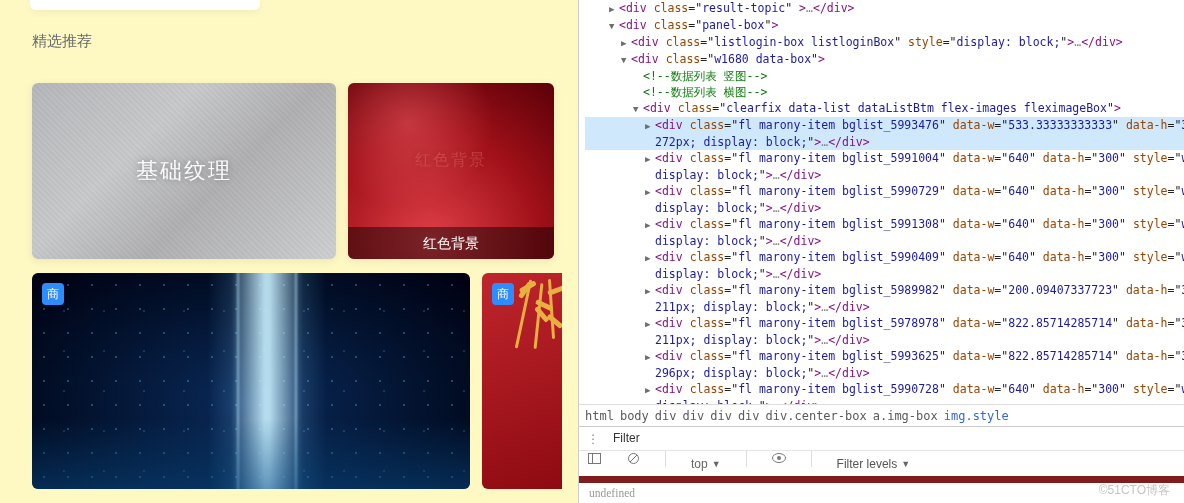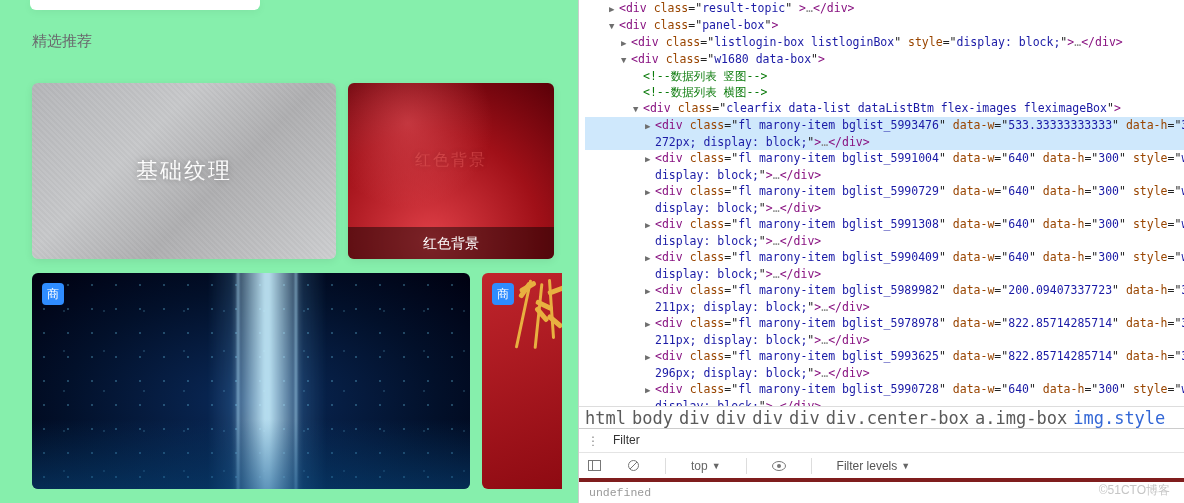--- a/index.html
+++ b/index.html
@@ -1,18 +1,18 @@
 <!DOCTYPE html>
 <html><head>
 <meta charset="utf-8">
 <style>
   * { box-sizing: border-box; margin: 0; padding: 0; }
   body { font-family: Arial, "Microsoft YaHei", sans-serif; font-size: 12px; background: #fff; overflow: hidden; }
   .container { display: flex; width: 1184px; height: 503px; }
-  .left-panel { width: 578px; height: 100%; background: #86efac; overflow: hidden; }
+  .left-panel { width: 578px; height: 100%; background: #fef9c3; overflow: hidden; }
   .right-panel { width: 606px; height: 100%; background: #fff; border-left: 1px solid #ccc; display: flex; flex-direction: column; }
 
   
   .topcard { margin: 0 0 0 30px; width: 230px; height: 10px; background: #fff; border-radius: 0 0 6px 6px; box-shadow: 0 2px 8px rgba(0,0,0,.05); position: relative; }
   .section-title { color: #6a6a6e; font-size: 15px; margin: 22px 0 16px 32px; }
   .row-thumbs { display: flex; gap: 12px; padding: 16px 0 0 32px; }
   .thumb { position: relative; border-radius: 6px; overflow: hidden; box-shadow: 0 2px 8px rgba(0,0,0,.08); }
   .thumb-a { width: 304px; height: 176px; background: linear-gradient(135deg,#b7b8bb 0%,#c9cacc 35%,#b1b1b3 60%,#cfd0d2 100%); }
   .thumb-a::after { content:""; position:absolute; inset:0; background: repeating-linear-gradient(45deg,rgba(0,0,0,.03) 0 2px,transparent 2px 4px); }
   .thumb-b { width: 206px; height: 176px; background: radial-gradient(circle at 40% 90%, #e04048 0%, #a01018 55%, #5a0008 100%); }
@@ -39,37 +39,37 @@
 
   
   .elements { flex: 1; overflow: hidden; font-family: Menlo, Consolas, monospace; font-size: 11.5px; line-height: 16px; color: #222; padding: 0 0 0 6px; white-space: pre; }
   .elements .row { white-space: nowrap; overflow: hidden; text-overflow: clip; }.row.i2{padding-left:24px}.row.i3{padding-left:36px}.row.i4{padding-left:48px}.row.i5{padding-left:60px}
   .tri { display:inline-block; width:10px; color:#6e6e6e; user-select:none; }
   .tri.open::before{content:"▼";font-size:9px}
   .tri.closed::before{content:"▶";font-size:9px}
   .pun{color:#881280}.tag{color:#881280}.attr{color:#994500}.val{color:#1a1aa6}.cm{color:#0a7a0a}.ell{color:#888}
   .hl{background:#cfe8fc}
 
-  .breadcrumb { border-top: 1px solid #ddd; height: 22px; display:flex; align-items:center; padding: 0 6px; gap: 6px; font-family: Menlo, Consolas, monospace; font-size: 17px; color: #5a5a5a; }
+  .breadcrumb { border-top: 1px solid #ddd; height: 22px; display:flex; align-items:center; padding: 0 6px; gap: 6px; font-family: Menlo, Consolas, monospace; font-size: 12px; color: #5a5a5a; }
   .breadcrumb .sel{color:#3367d6}
 
   .console-head { border-top:1px solid #ccc; height:24px; display:flex; align-items:center; padding:0 8px; gap:10px; font-size:12px; color:#555; }
   .console-head .kebab{letter-spacing:2px;color:#888}
   .console-head .tab{border-bottom:2px solid transparent;padding:3px 2px}
   .console-head .tab.act{color:#333}
 
-  .console-toolbar { border-top:1px solid #e4e4e4; height:26px; display:flex; align-items:center; padding:0 8px; gap:25px; font-size:12px; color:#666; }
+  .console-toolbar { border-top:1px solid #e4e4e4; height:26px; display:flex; padding:0 8px; gap:25px; font-size:12px; color:#666; }
   .console-toolbar .ico{width:14px;height:14px;display:inline-flex;align-items:center;justify-content:center;color:#777}
   .console-toolbar .sel{display:flex;align-items:center;gap:4px}
   .console-toolbar .sep{width:1px;height:16px;background:#ddd}
   .console-toolbar .filter{flex:1;color:#aaa;border:none;outline:none;font-size:12px;background:transparent}
   .console-toolbar .lvl{color:#555;display:flex;align-items:center;gap:4px}
   .caret{font-size:9px;color:#666}
 
-  .console-body { border-top:4px solid #7f1d1d; padding:4px 10px; font-family: Liberation Mono, monospace; font-size:11.5px; color:#999; }
+  .console-body { border-top:7px solid #7f1d1d; padding:4px 10px; font-family: Liberation Serif, serif; font-size:11.5px; color:#999; }
   .watermark { position:absolute; right:14px; bottom:4px; color:#c6c6c6; font-size:12px; }
 </style>
 </head>
 <body>
 
 <div class="container">
 
   <div class="left-panel">
     <div class="topcard"></div>
     <div class="section-title">精选推荐</div>

